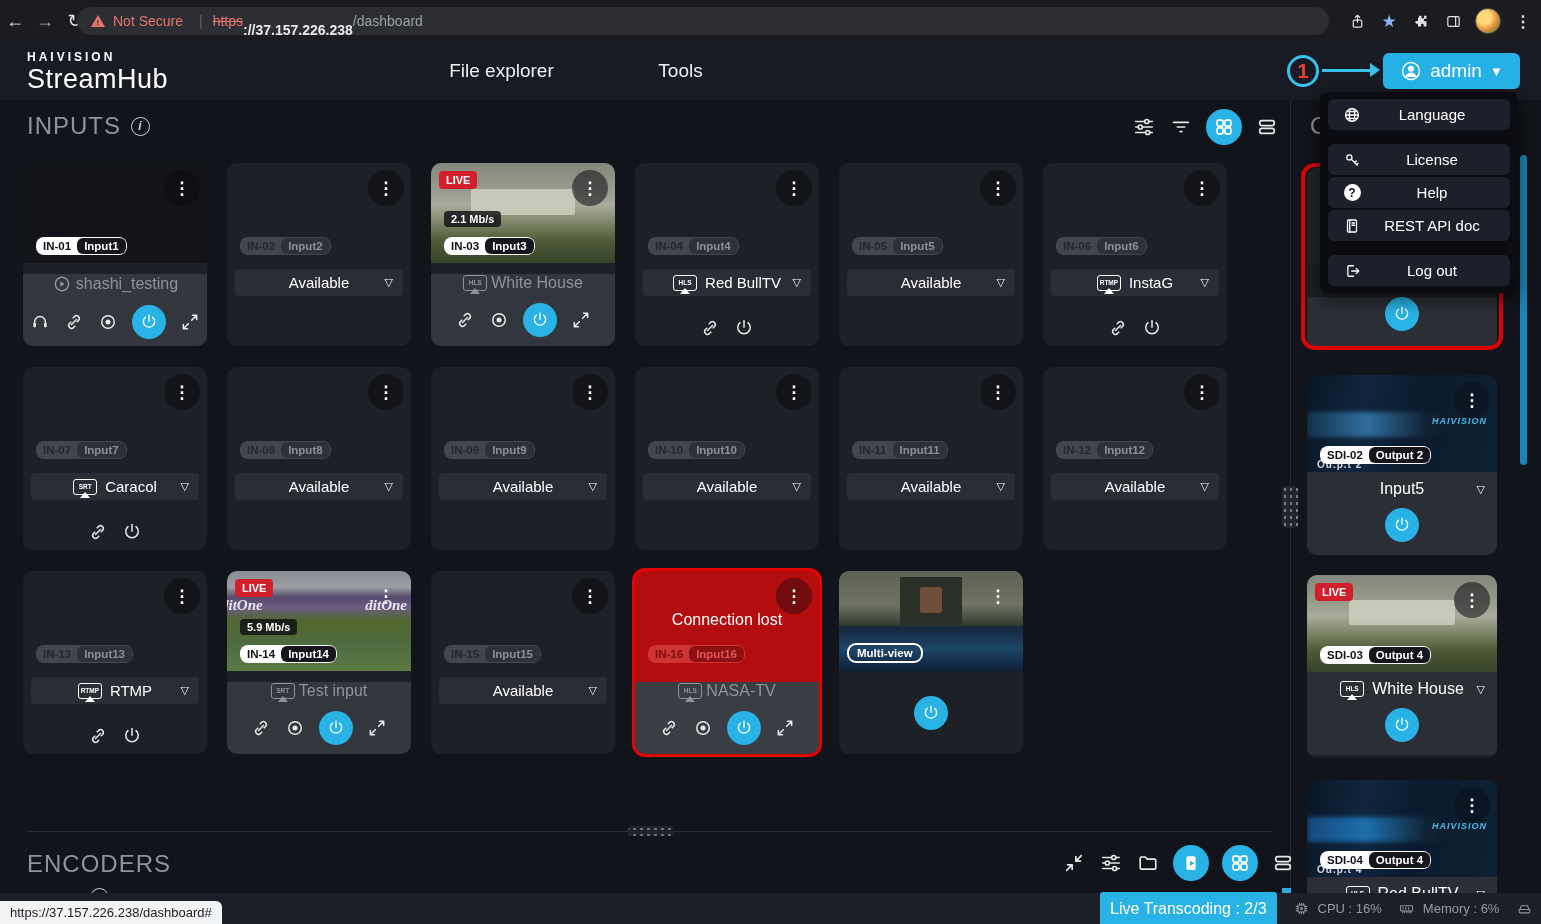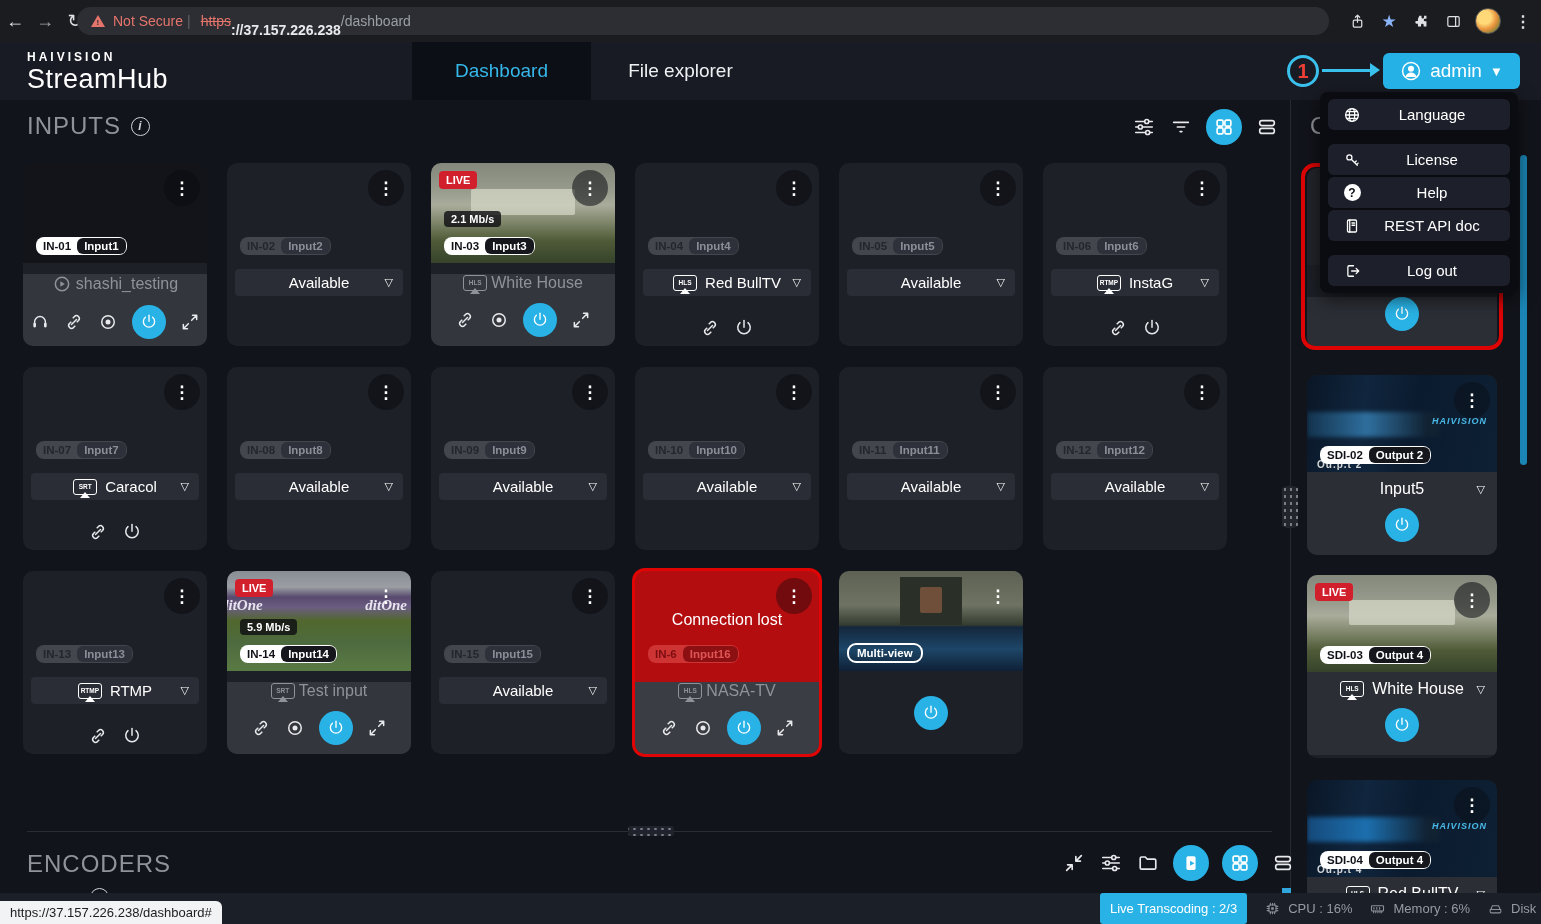--- a/index.html
+++ b/index.html
@@ -5,21 +5,21 @@
   html,body{margin:0;padding:0;background:#000;}
   *{box-sizing:border-box;font-family:"Liberation Sans",sans-serif;}
   #stage{position:relative;width:1541px;height:924px;overflow:hidden;background:#12141b;}
 
   
   .chrome{position:absolute;left:0;top:0;width:1541px;height:42px;background:#1b1c20;display:flex;align-items:center;z-index:40;}
   .nav-glyph{color:#dfe1e5;font-size:18px;width:30px;text-align:center;cursor:pointer;}
   .addr{position:absolute;left:77px;top:7px;width:1252px;height:28px;border-radius:14px;background:#2d2e33;display:flex;align-items:center;padding:0 14px;font-size:14px;}
   .warn-tri{position:relative;width:0;height:0;border-left:7px solid transparent;border-right:7px solid transparent;border-bottom:12px solid #e5756c;margin-right:8px;}
   .warn-tri i{position:absolute;left:-1.5px;top:3px;font-style:normal;font-size:8px;color:#2d2e33;font-weight:bold;}
-  .ns-text{color:#e5756c;margin-right:4px;}
+  .ns-text{color:#e5756c;margin-right:16px;}
   .addr-sep{color:#5f6368;margin-right:10px;}
   .scheme{color:#e5756c;text-decoration:line-through;}
   .host{color:#e8eaed;font-weight:700;margin-top:18px;}
   .path{color:#9aa0a6;}
   .chrome-right{position:absolute;right:8px;top:0;height:42px;display:flex;align-items:center;gap:12px;}
   .ci{width:20px;height:20px;display:flex;align-items:center;justify-content:center;color:#dfe1e5;}
   .star{color:#8ab4f8;font-size:17px;}
   .avatar{width:26px;height:26px;border-radius:50%;background:radial-gradient(circle at 35% 35%,#ffd978 0 30%,#e8923c 55%,#4f7d3a 90%);border:1px solid #555;}
   .svg16{width:17px;height:17px;fill:none;stroke:#dfe1e5;stroke-width:1.7;stroke-linecap:round;stroke-linejoin:round;}
 
@@ -119,21 +119,21 @@
   .bluestub{position:absolute;left:1282px;top:888px;width:9px;height:5px;background:#2fa7dc;z-index:20;}
 
   
   .hdiv{position:absolute;left:27px;top:831px;width:1245px;height:1px;background:#2a2d36;}
   .hhandle{position:absolute;left:622px;top:823px;width:58px;height:16px;border-radius:8px;background:#20232b;
     background-image:radial-gradient(#7a7e87 1.1px,transparent 1.3px);background-size:7px 6px;background-position:9px 3px;background-clip:content-box;padding:3px 6px;}
 
   
   .statusbar{position:absolute;left:0;top:893px;width:1541px;height:31px;background:#1b1f27;z-index:50;display:flex;align-items:center;}
   .sb-items{position:absolute;left:1100px;display:flex;align-items:center;gap:16px;color:#969aa3;font-size:13px;}
-  .lt-pill{background:#29b2e5;color:#fff;font-size:13px;padding:8px 10px;border-radius:3px;white-space:nowrap;}
+  .lt-pill{background:#29b2e5;color:#fff;font-size:16px;padding:8px 10px;border-radius:3px;white-space:nowrap;}
   .sbi{width:18px;height:18px;display:flex;align-items:center;justify-content:center;}
   .svgs{width:17px;height:17px;fill:none;stroke:#8d919a;stroke-width:1.5;stroke-linecap:round;stroke-linejoin:round;}
   .sb-metric{display:flex;align-items:center;gap:7px;white-space:nowrap;}
   .linktip{position:absolute;left:0;bottom:0;background:#f1f3f4;color:#202124;font-size:13px;padding:4px 10px;border-top-right-radius:6px;z-index:90;}
 
   .outputs-title{position:absolute;left:1310px;top:112px;}
 </style>
 </head>
 <body>
 
@@ -176,22 +176,22 @@
       <span class="ci" style="font-weight:700">⋮</span>
     </div>
   </div>
 
   <div class="apphead">
     <div class="brand">
       <div class="b1">HAIVISION</div>
       <div class="b2">StreamHub</div>
     </div>
     <div class="tabs">
-      <div class="tab active">Dashboard</div>
       <div class="tab">File explorer</div>
+      <div class="tab">Tools</div>
     </div>
   </div>
 
   <div class="admin-btn">
     <span class="person"><svg viewBox="0 0 24 24" style="width:22px;height:22px;fill:none;stroke:#fff;stroke-width:1.6">
           <circle cx="12" cy="12" r="9.2"></circle>
           <circle cx="12" cy="9.5" r="3.3" fill="#fff" stroke="none"></circle>
           <path d="M5.8 18.6c1-3.3 3.3-5 6.2-5s5.2 1.7 6.2 5z" fill="#fff" stroke="none"></path>
         </svg></span>
     <span>admin</span>
@@ -649,21 +649,21 @@
             <span class="tri">▽</span>
           </div>
         </div>
     </div>
 
     <div class="card err">
       <div class="top">
         <span class="kebab">⋮</span>
         <div class="errmsg">Connection lost</div>
         <span class="badge red">
-            <span class="bid">IN-6</span>
+            <span class="bid">IN-16</span>
             <span class="bnm">Input16</span>
           </span>
       </div>
       <div class="bot gray">
         <div class="src">
             <span class="chip">HLS</span>
             <span>NASA-TV</span>
           </div>
         <div class="iconrow">
           <svg class="i" viewBox="0 0 24 24">

